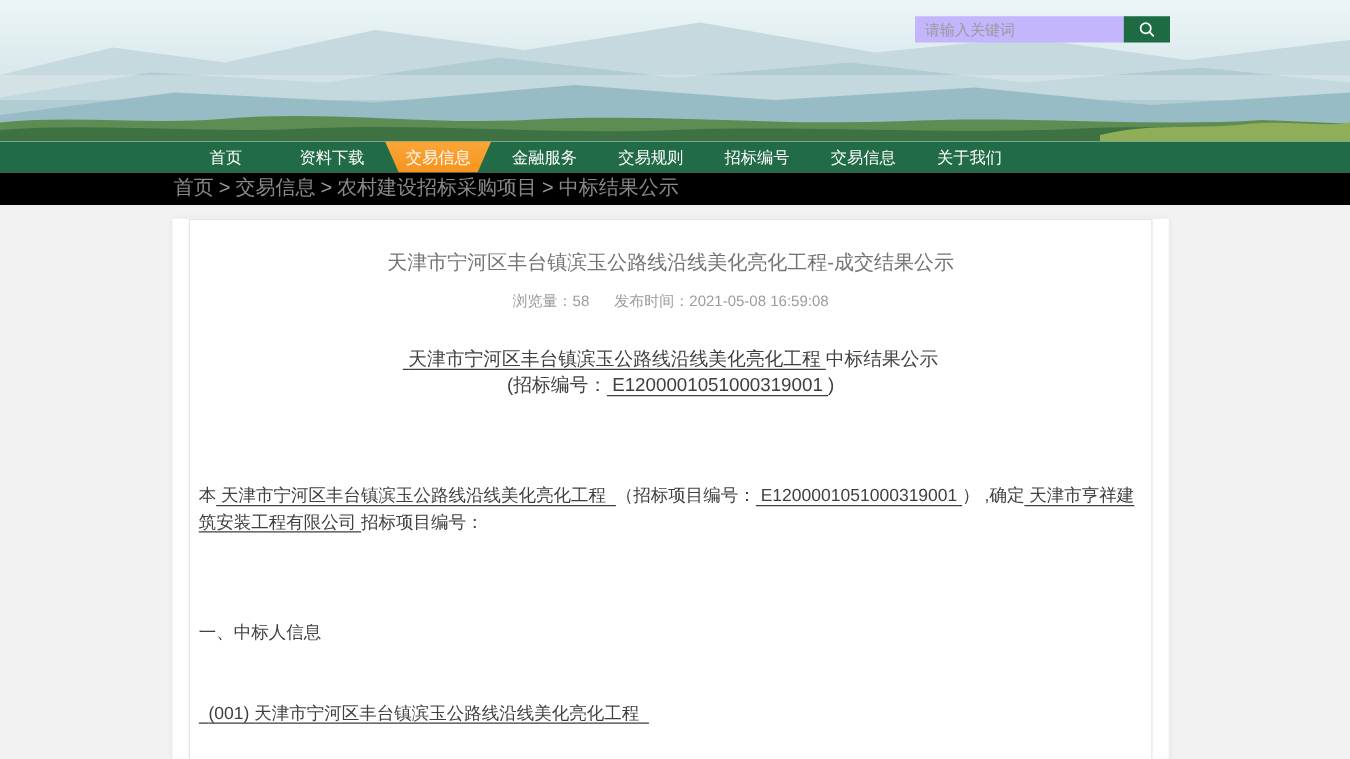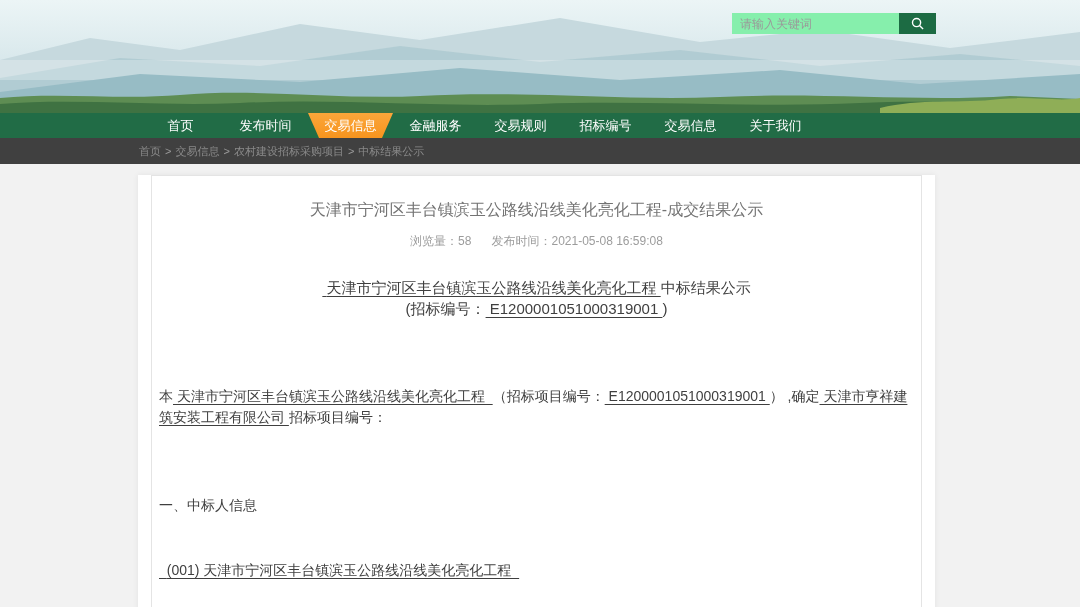--- a/index.html
+++ b/index.html
@@ -6,36 +6,36 @@
   html,body { width:1080px; height:607px; overflow:hidden;
     font-family:"Liberation Sans","DejaVu Sans",sans-serif; background:#f2f2f2; }
 
   
   .header { position:relative; width:1080px; height:113px; overflow:hidden; background:#d7e7ea; }
   .header-bg { position:absolute; left:0; top:0; width:1080px; height:113px; display:block; }
   .site-title { position:absolute; left:140px; top:12px; font-size:30px; font-weight:bold;
     letter-spacing:2px; color:#1c6a3e;
     text-shadow:-1px -1px 0 #fff, 1px -1px 0 #fff, -1px 1px 0 #fff, 1px 1px 0 #fff, 2px 2px 3px rgba(255,255,255,.8); }
   .search-wrap { position:absolute; left:732px; top:13px; height:21px; display:flex; }
-  .search-input { width:167px; height:21px; border:none; outline:none; background:#86efac;
+  .search-input { width:167px; height:21px; border:none; outline:none; background:#c4b5fd;
     font-size:12px; padding:0 8px; color:#555; }
   .search-input::placeholder { color:#9a9a9a; }
   .search-btn { width:37px; height:21px; border:none; background:#1c6b43; cursor:pointer;
     display:flex; align-items:center; justify-content:center; }
 
   
   .navbar { width:1080px; height:25px; background:#216c46; display:flex; padding-left:138px; }
   .nav-item { width:85px; height:25px; line-height:25px; text-align:center; color:#fff;
     font-size:13px; cursor:pointer; position:relative; list-style:none; }
   .nav-item.active { background:linear-gradient(#fba63a,#f7941e);
     clip-path:polygon(0 0, 100% 0, calc(100% - 11px) 100%, 11px 100%); }
 
   
-  .breadcrumb-bar { width:1080px; height:26px; background:#404040; line-height:26px;
-    padding-left:139px; font-size:11px; color:#8a8a8a; }
+  .breadcrumb-bar { width:1080px; height:26px; background:#000000; line-height:26px;
+    padding-left:139px; font-size:16px; color:#8a8a8a; }
   .crumb { cursor:pointer; }
   .crumb-sep { margin:0 4px; color:#9a9a9a; }
 
   
   .main { width:1080px; height:468px; background:#f2f2f2; padding-top:3px; overflow:hidden; }
   .panel { margin-left:138px; width:797px; height:600px; background:#fff;
     box-shadow:0 0 6px rgba(0,0,0,.07); }
   .card { margin:8px 13px 0 13px; border:1px solid #e4e4e4; background:#fff; height:940px;
     padding:0 7px; }
 
@@ -79,21 +79,21 @@
       <svg width="13" height="13" viewBox="0 0 14 14">
         <circle cx="6" cy="6" r="4.4" fill="none" stroke="#ffffff" stroke-width="1.5"></circle>
         <line x1="9.4" y1="9.4" x2="13" y2="13" stroke="#ffffff" stroke-width="1.5"></line>
       </svg>
     </button>
   </div>
 </div>
 
 <ul class="navbar">
   <li class="nav-item">首页</li>
-  <li class="nav-item">发布时间</li>
+  <li class="nav-item">资料下载</li>
   <li class="nav-item active">交易信息</li>
   <li class="nav-item">金融服务</li>
   <li class="nav-item">交易规则</li>
   <li class="nav-item">招标编号</li>
   <li class="nav-item">交易信息</li>
   <li class="nav-item">关于我们</li>
 </ul>
 
 <div class="breadcrumb-bar">
   <span class="crumb">首页</span><span class="crumb-sep">&gt;</span><span class="crumb">交易信息</span><span class="crumb-sep">&gt;</span><span class="crumb">农村建设招标采购项目</span><span class="crumb-sep">&gt;</span><span class="crumb">中标结果公示</span>

